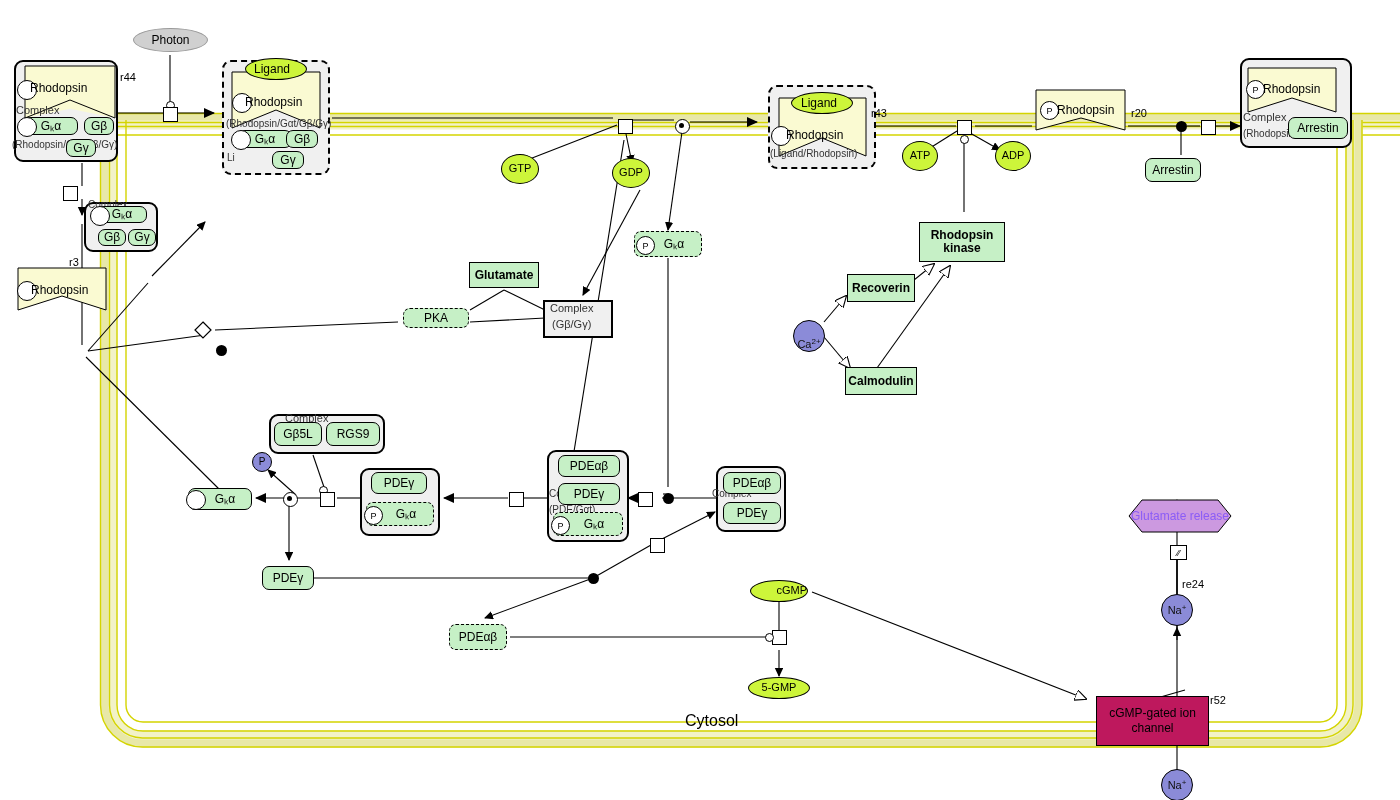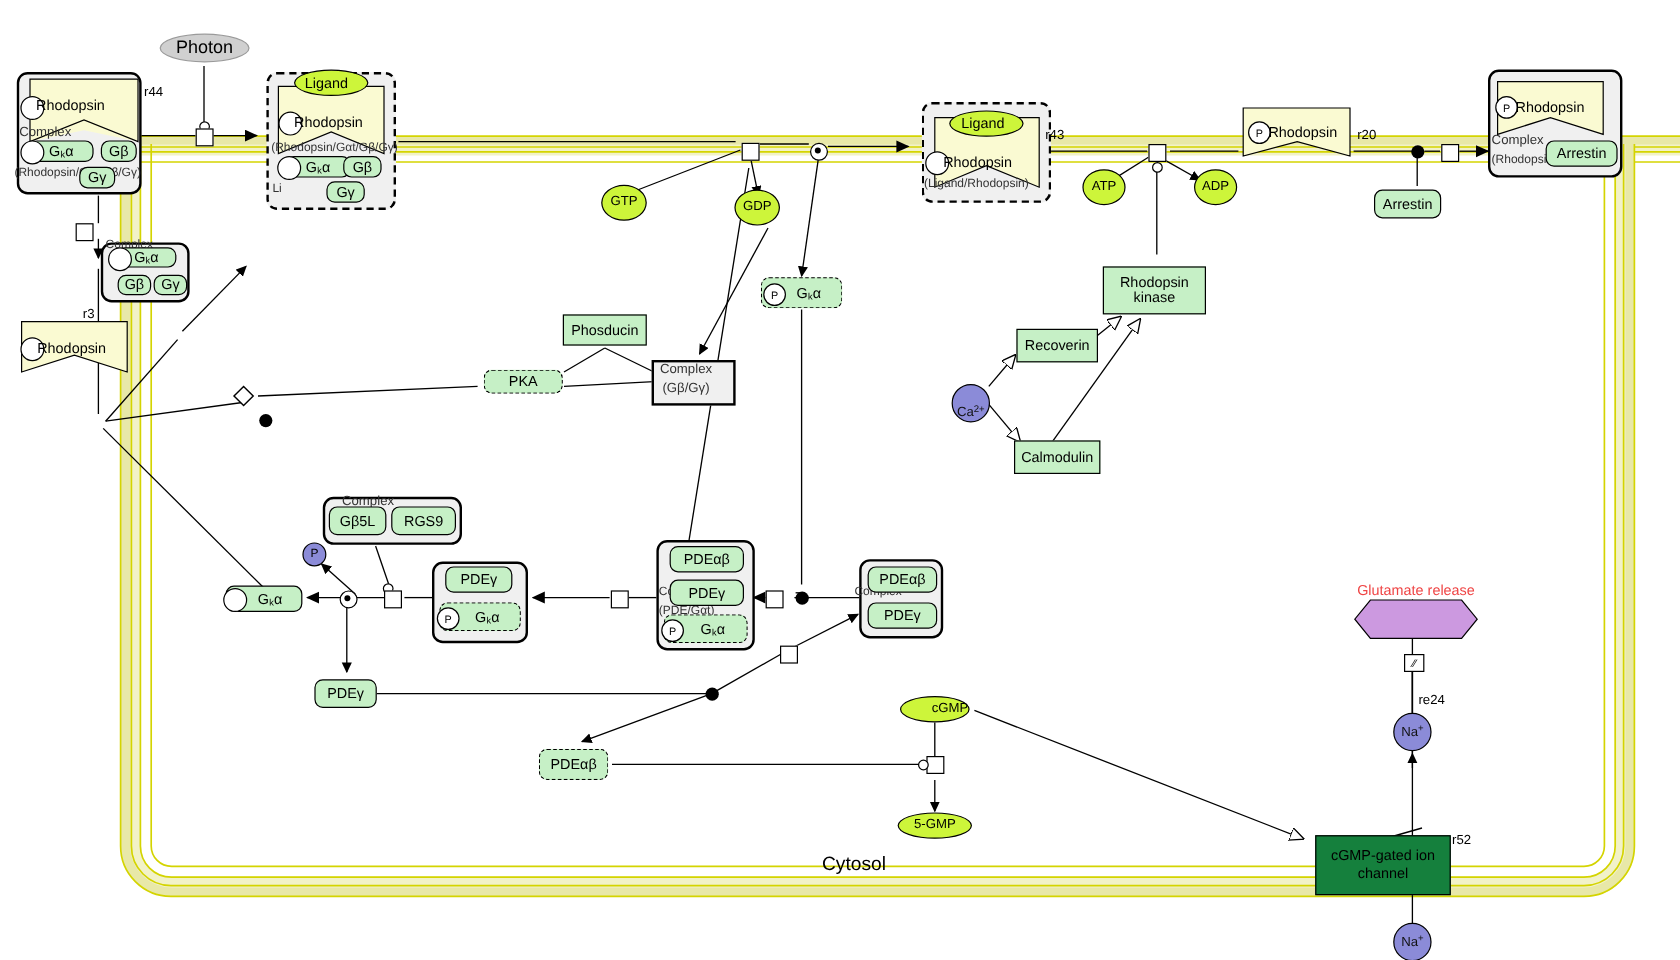--- a/index.html
+++ b/index.html
@@ -5,28 +5,28 @@
   html,body{margin:0;padding:0;background:#ffffff;}
   body{width:1400px;height:800px;position:relative;overflow:hidden;
        font-family:"Liberation Sans",sans-serif;color:#000;}
   #canvas{position:absolute;left:0;top:0;width:1400px;height:800px;}
   svg.layer{position:absolute;left:0;top:0;width:1400px;height:800px;pointer-events:none;}
 
   
   .node{position:absolute;box-sizing:border-box;display:flex;align-items:center;
         justify-content:center;text-align:center;line-height:1.05;}
   .macro{background:#c6f0c6;border:1px solid #000;border-radius:7px;font-size:12px;}
-  .macro.sq{border-radius:0;}
+  .macro.sq{border-radius:0;font-weight:bold;}
   .complex{background:#f0f0f0;border:2px solid #000;border-radius:9px;}
   .complex.dash{border:2px dashed #000;}
   .macro.dash{border:1px dashed #000;}
   .simple{background:#cdf53a;border:1px solid #000;border-radius:50%;font-size:11px;}
   .ion{background:#8b8bd8;border:1px solid #000;border-radius:50%;font-size:11px;color:#111;}
   .phos{background:#8b8bd8;border:1px solid #000;border-radius:50%;font-size:10px;}
-  .channel{background:#15803d;border:1px solid #000;font-size:12px;align-items:center;}
+  .channel{background:#be185d;border:1px solid #000;font-size:12px;align-items:center;}
   .rcpt{background:#fafad2;border:1px solid #000;font-size:12px;}
   .unitcircle{position:absolute;width:18px;height:18px;border:1px solid #000;
               background:#fff;border-radius:50%;}
   .plabel{position:absolute;width:17px;height:17px;border:1px solid #000;background:#fff;
           border-radius:50%;font-size:9px;display:flex;align-items:center;justify-content:center;}
   .lab{position:absolute;font-size:11px;white-space:nowrap;}
   .clab{position:absolute;font-size:11px;white-space:nowrap;color:#333;}
   .proc{position:absolute;width:13px;height:13px;background:#fff;border:1.4px solid #000;}
   .assoc{position:absolute;width:11px;height:11px;background:#000;border-radius:50%;}
   .dissoc{position:absolute;width:13px;height:13px;background:#fff;border:1.6px solid #000;
@@ -179,21 +179,21 @@
       <path d="M1177,628 V546"></path>
       <path d="M1177,546 V540"></path>
       <path d="M1177,540 V535"></path>
       <path d="M1177,535 V500" marker-end="url(#arrow)"></path>
       <path d="M1150,700 L1185,690"></path>
       <path d="M1168,742 L1177,706"></path>
     </g>
   </svg>
 
   <div class="node" style="left:133px;top:28px;width:75px;height:24px;background:#d0d0d0;
-              border:1px solid #9a9a9a;border-radius:50%;font-size:15px;">
+              border:1px solid #9a9a9a;border-radius:50%;font-size:12px;">
     <span>Photon</span>
   </div>
   <div class="smcirc" style="left:166px;top:101px;"></div>
 
   <div class="node complex" style="left:14px;top:60px;width:104px;height:102px;"></div>
   <div class="node rcpt" style="left:25px;top:66px;width:90px;height:52px;
               clip-path:polygon(0 0,100% 0,100% 100%,50% 82%,0 100%);
               background:#fafad2;border:none;"></div>
   <svg class="layer" style="width:1400px;">
     <path d="M25,66 H115 V118 L70,100 L25,118 Z" fill="#fafad2" stroke="#000" stroke-width="1"></path>
@@ -321,21 +321,21 @@
   </svg>
 
   <svg class="layer">
     <path d="M18,268 H106 V310 L62,296 L18,310 Z" fill="#fafad2" stroke="#000" stroke-width="1"></path>
   </svg>
   <div class="unitcircle" style="left:17px;top:281px;"></div>
   <span class="lab" style="left:31px;top:283px;font-size:12px;">Rhodopsin</span>
   <span class="lab" style="left:69px;top:256px;">r3</span>
 
   <div class="node macro sq" style="left:469px;top:262px;width:70px;height:26px;">
-    <span>Phosducin</span>
+    <span>Glutamate</span>
   </div>
   <div class="node macro dash" style="left:403px;top:308px;width:66px;height:20px;">
     <span>PKA</span>
   </div>
   <div class="node complex sq" style="left:543px;top:300px;width:70px;height:38px;background:#f0f0f0;border:2px solid #000;border-radius:0;"></div>
   <span class="clab" style="left:550px;top:302px;">Complex</span>
   <span class="clab" style="left:552px;top:318px;">(Gβ/Gγ)</span>
 
   <div class="node macro sq" style="left:919px;top:222px;width:86px;height:40px;flex-direction:column;">
     <span>Rhodopsin kinase</span>
@@ -437,22 +437,22 @@
   <div class="node ion" style="left:1161px;top:594px;width:32px;height:32px;">
     <span>Na<span class="sup">+</span></span>
   </div>
   <div class="node ion" style="left:1161px;top:769px;width:32px;height:32px;">
     <span>Na<span class="sup">+</span></span>
   </div>
 
   <svg class="layer">
     <path d="M1142,500 L1155,500 H1205 L1218,500 L1231,516 L1218,532 H1155 L1142,532 L1129,516 Z" fill="#cc99e0" stroke="#000" stroke-width="1"></path>
   </svg>
-  <div class="node" style="left:1129px;top:476px;width:102px;height:32px;flex-direction:column;
-              font-size:12px;line-height:1.2;color:#ef4444;">
+  <div class="node" style="left:1129px;top:500px;width:102px;height:32px;flex-direction:column;
+              font-size:12px;line-height:1.2;color:#8b5cf6;">
     <span>Glutamate release</span>
   </div>
   <div class="omit" style="left:1170px;top:545px;">⁄⁄</div>
   <span class="lab" style="left:1182px;top:578px;">re24</span>
 
   <span class="cytolabel" style="left:685px;top:712px;">Cytosol</span>
 
 </div>
 
 </body></html>

